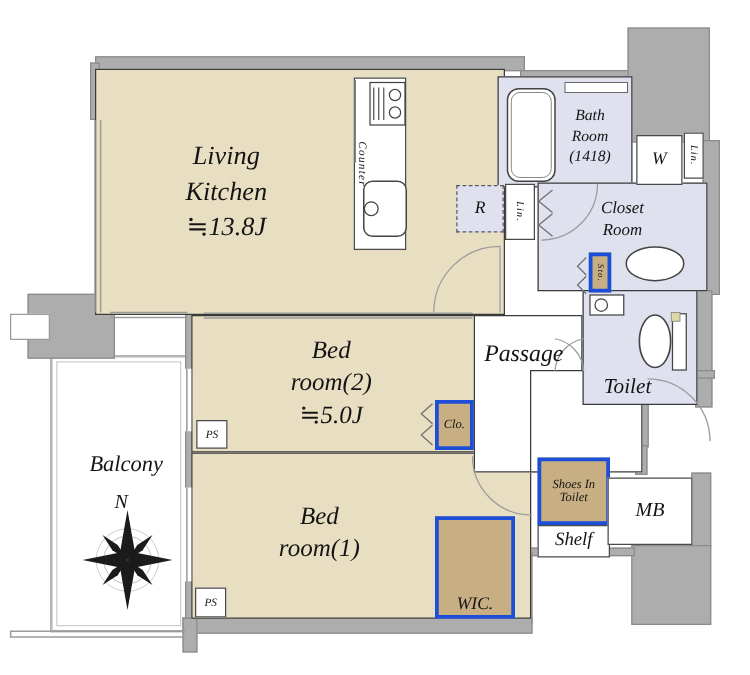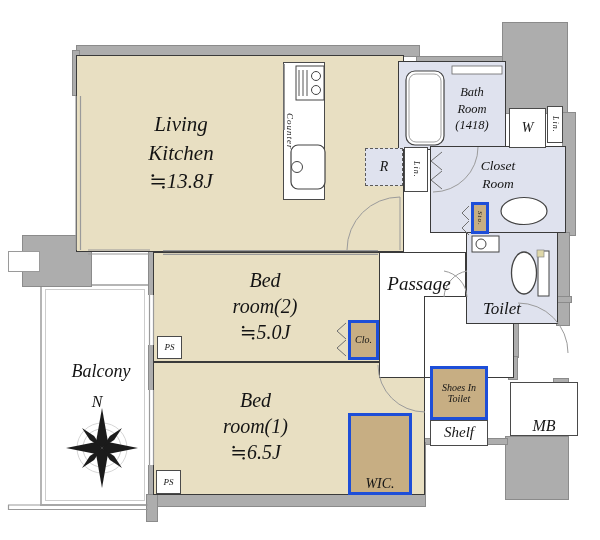--- a/index.html
+++ b/index.html
@@ -86,21 +86,21 @@
   <div class="brown" style="left:348px;top:413px;width:64px;height:82px;align-items:flex-end;">
     <span class="lbl" style="font-size:14px;">WIC.</span>
   </div>
   <div class="brown" style="left:430px;top:366px;width:58px;height:54px;flex-direction:column;">
     <span class="lbl" style="font-size:10px;">Shoes In</span>
     <span class="lbl" style="font-size:10px;">Toilet</span>
   </div>
   <div class="wbox" style="left:430px;top:420px;width:58px;height:26px;">
     <span class="lbl" style="font-size:15px;">Shelf</span>
   </div>
-  <div class="wbox" style="left:510px;top:382px;width:68px;height:54px;align-items:flex-end;">
+  <div class="wbox" style="left:486px;top:382px;width:68px;height:54px;">
     <span class="lbl" style="font-size:16px;">MB</span>
   </div>
   <div class="wbox" style="left:157px;top:336px;width:25px;height:23px;">
     <span class="lbl" style="font-size:9px;">PS</span>
   </div>
   <div class="wbox" style="left:156px;top:470px;width:25px;height:24px;">
     <span class="lbl" style="font-size:9px;">PS</span>
   </div>
 
   <svg class="overlay" width="600" height="540">
@@ -184,21 +184,20 @@
     <span>≒13.8J</span>
   </div>
   <div class="roomlbl" style="left:165px;top:258px;width:200px;height:96px;font-size:20px;line-height:1.3;">
     <span>Bed</span>
     <span>room(2)</span>
     <span>≒5.0J</span>
   </div>
   <div class="roomlbl" style="left:158px;top:370px;width:195px;height:112px;font-size:20px;line-height:1.3;">
     <span>Bed</span>
     <span>room(1)</span>
-    <span>≒6.5J</span>
   </div>
   <div class="roomlbl" style="left:55px;top:358px;width:92px;height:24px;font-size:18px;justify-content:flex-end;">
     <span>Balcony</span>
   </div>
   <div class="roomlbl" style="left:84px;top:392px;width:26px;height:20px;font-size:16px;">
     <span>N</span>
   </div>
   <div class="roomlbl" style="left:440px;top:82px;width:64px;height:54px;font-size:12.5px;line-height:1.35;">
     <span>Bath</span>
     <span>Room</span>

